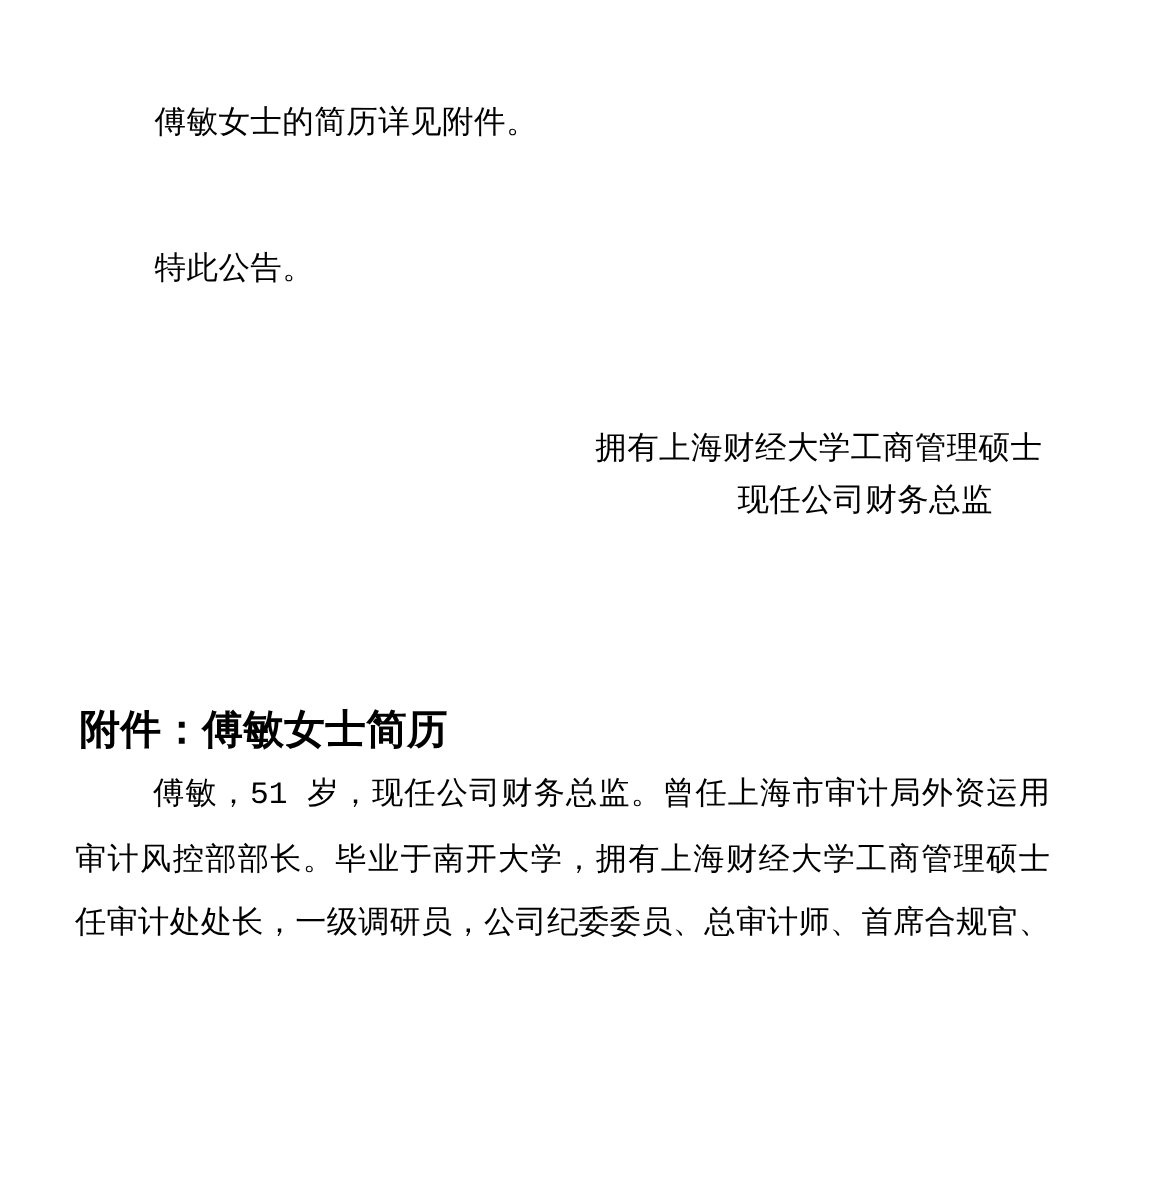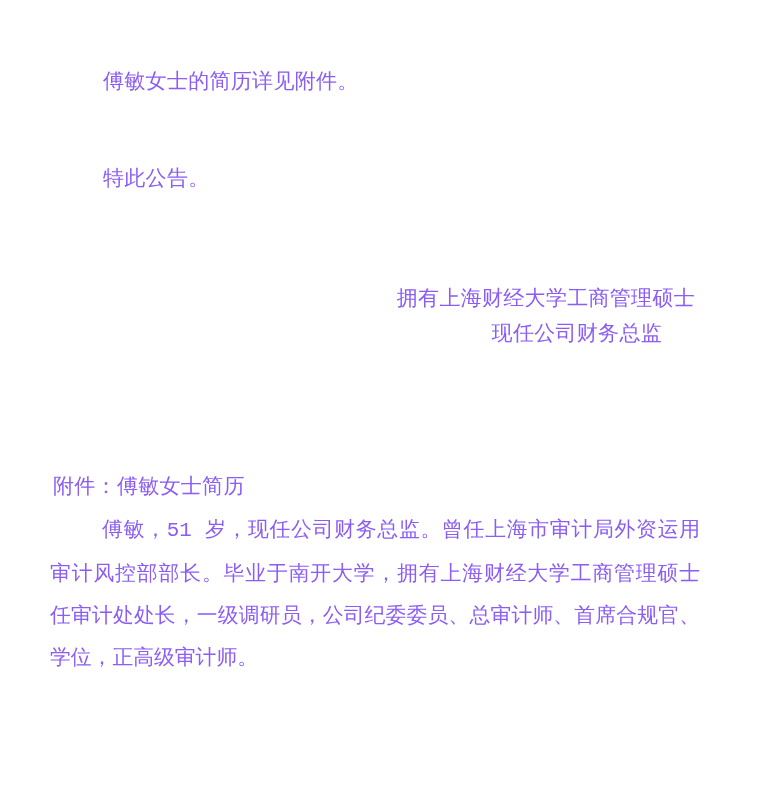--- a/index.html
+++ b/index.html
@@ -5,42 +5,42 @@
   html, body {
     margin: 0;
     padding: 0;
     background: #ffffff;
   }
   .page {
     position: relative;
     width: 768px;
     height: 788px;
     background: #ffffff;
-    color: #8b5cf6;
+    color: #000000;
     font-family: "Liberation Serif", "DejaVu Serif", serif;
     overflow: hidden;
   }
   .txt {
     position: absolute;
     font-size: 21px;
     line-height: 30px;
     white-space: nowrap;
     letter-spacing: 0.3px;
   }
   .line-note    { left: 103px; top: 66px;  }
   .line-closing { left: 103px; top: 163px; }
   .line-issuer  { right: 73px;  top: 283px; }
   .line-date    { right: 106px; top: 318px; }
   .heading {
     position: absolute;
     left: 53px;
     top: 471px;
-    font-size: 21px;
+    font-size: 27px;
     line-height: 30px;
-    font-weight: normal;
+    font-weight: bold;
     white-space: nowrap;
     letter-spacing: 0.3px;
   }
   .bio {
     position: absolute;
     left: 50px;
     top: 510px;
     width: 650px;
     font-size: 20.8px;
   }
@@ -72,16 +72,15 @@
   <div class="txt line-issuer">拥有上海财经大学工商管理硕士</div>
 
   <div class="txt line-date">现任公司财务总监</div>
 
   <div class="heading">附件：傅敏女士简历</div>
 
   <div class="bio">
     <div class="bio-line first">傅敏，51 岁，现任公司财务总监。曾任上海市审计局外资运用审</div>
     <div class="bio-line">审计风控部部长。毕业于南开大学，拥有上海财经大学工商管理硕士</div>
     <div class="bio-line">任审计处处长，一级调研员，公司纪委委员、总审计师、首席合规官、</div>
-    <div class="bio-line last">学位，正高级审计师。</div>
   </div>
 
 </div>
 
 </body></html>

